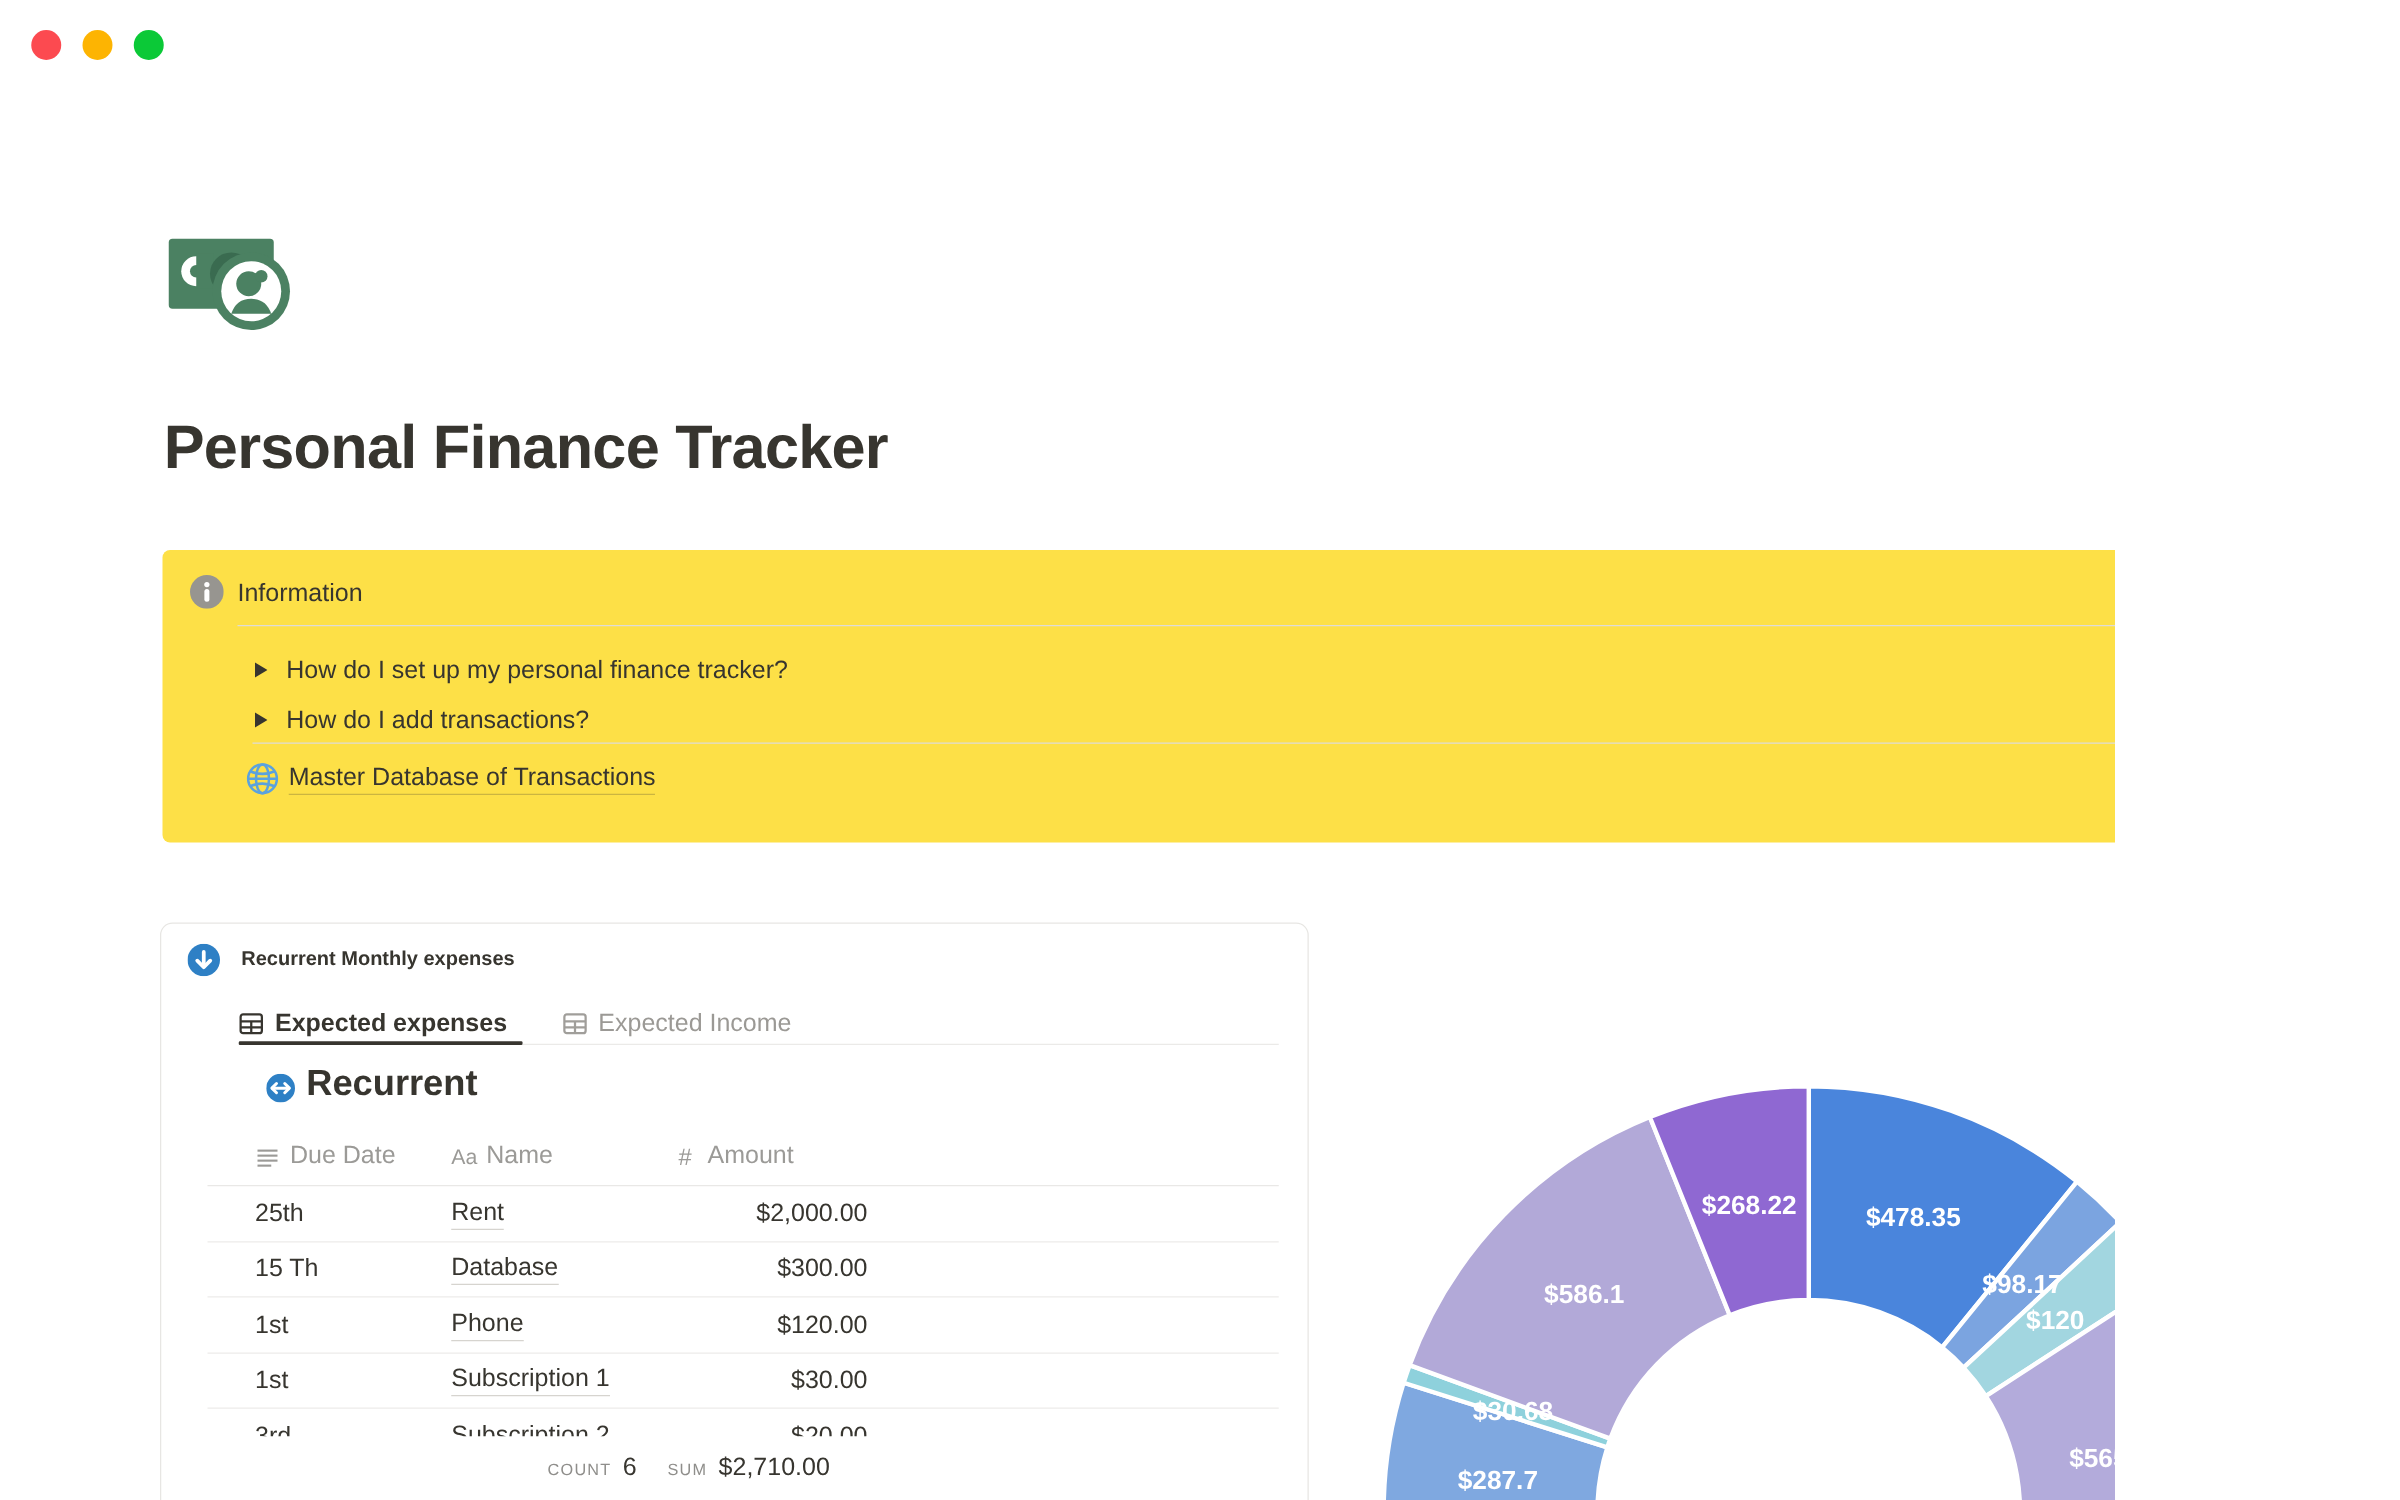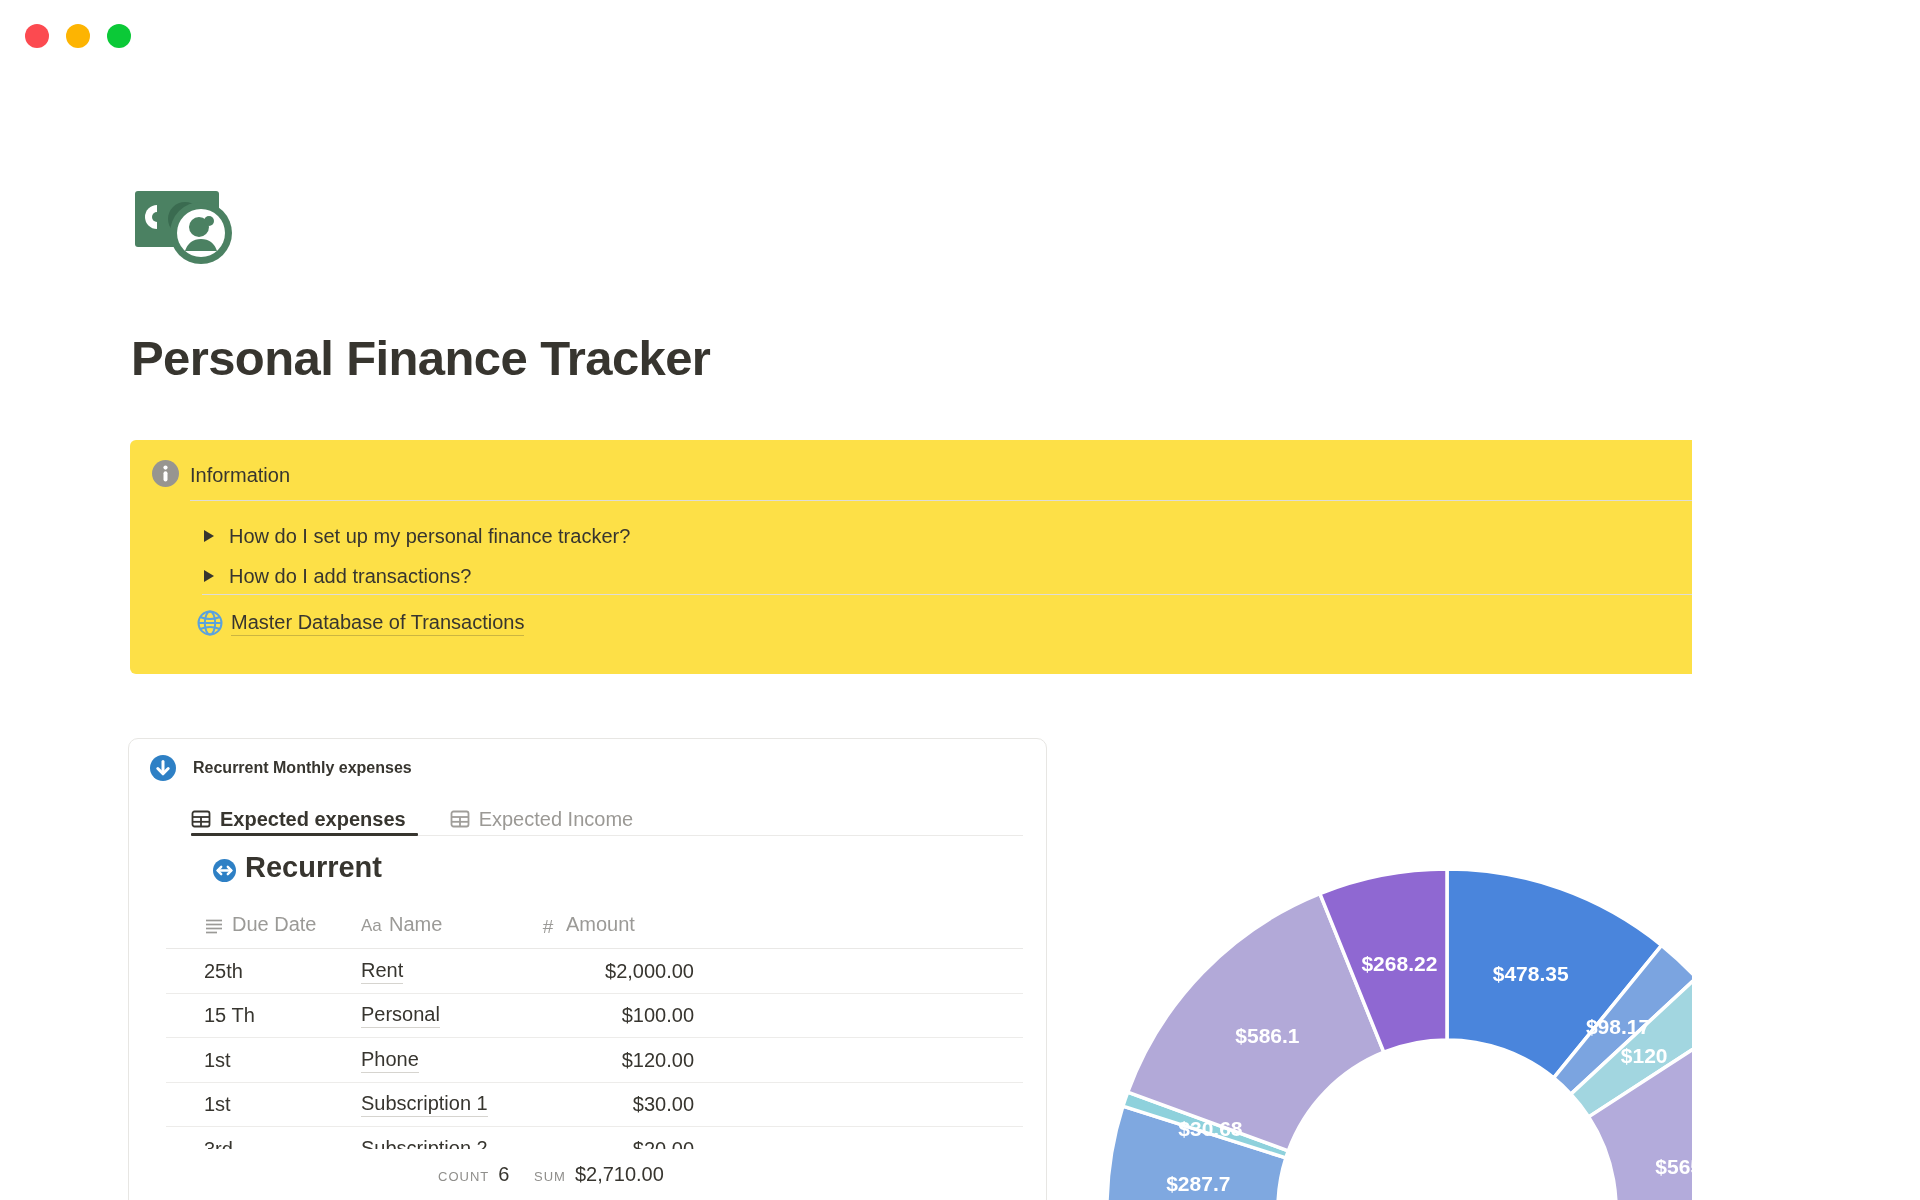--- a/index.html
+++ b/index.html
@@ -218,23 +218,23 @@
           <div class="cell due">25th</div>
           <div class="cell name">
             <span>Rent</span>
           </div>
           <div class="cell amt">$2,000.00</div>
           <div class="rdiv"></div>
         </div>
         <div class="trow">
           <div class="cell due">15 Th</div>
           <div class="cell name">
-            <span>Personal</span>
-          </div>
-          <div class="cell amt">$100.00</div>
+            <span>Database</span>
+          </div>
+          <div class="cell amt">$300.00</div>
           <div class="rdiv"></div>
         </div>
         <div class="trow">
           <div class="cell due">1st</div>
           <div class="cell name">
             <span>Phone</span>
           </div>
           <div class="cell amt">$120.00</div>
           <div class="rdiv"></div>
         </div>

